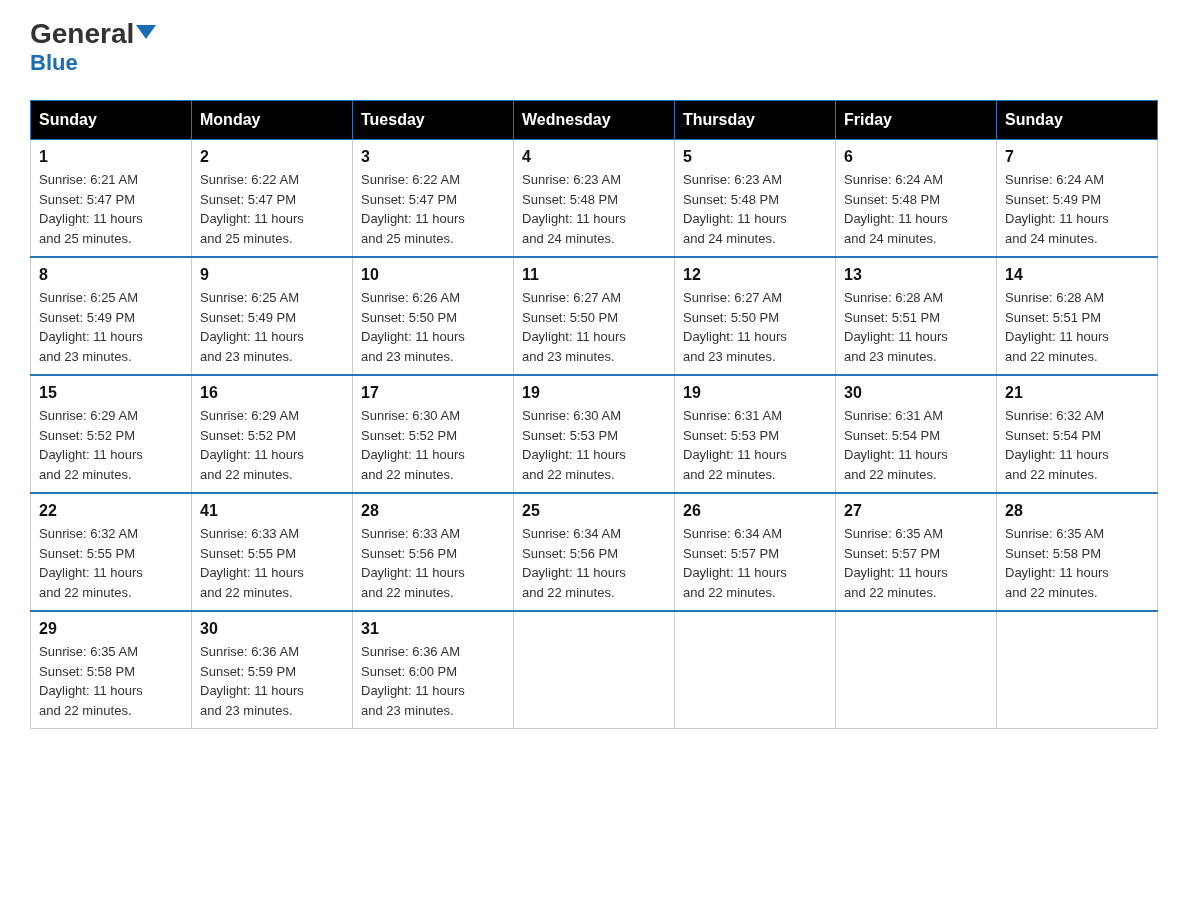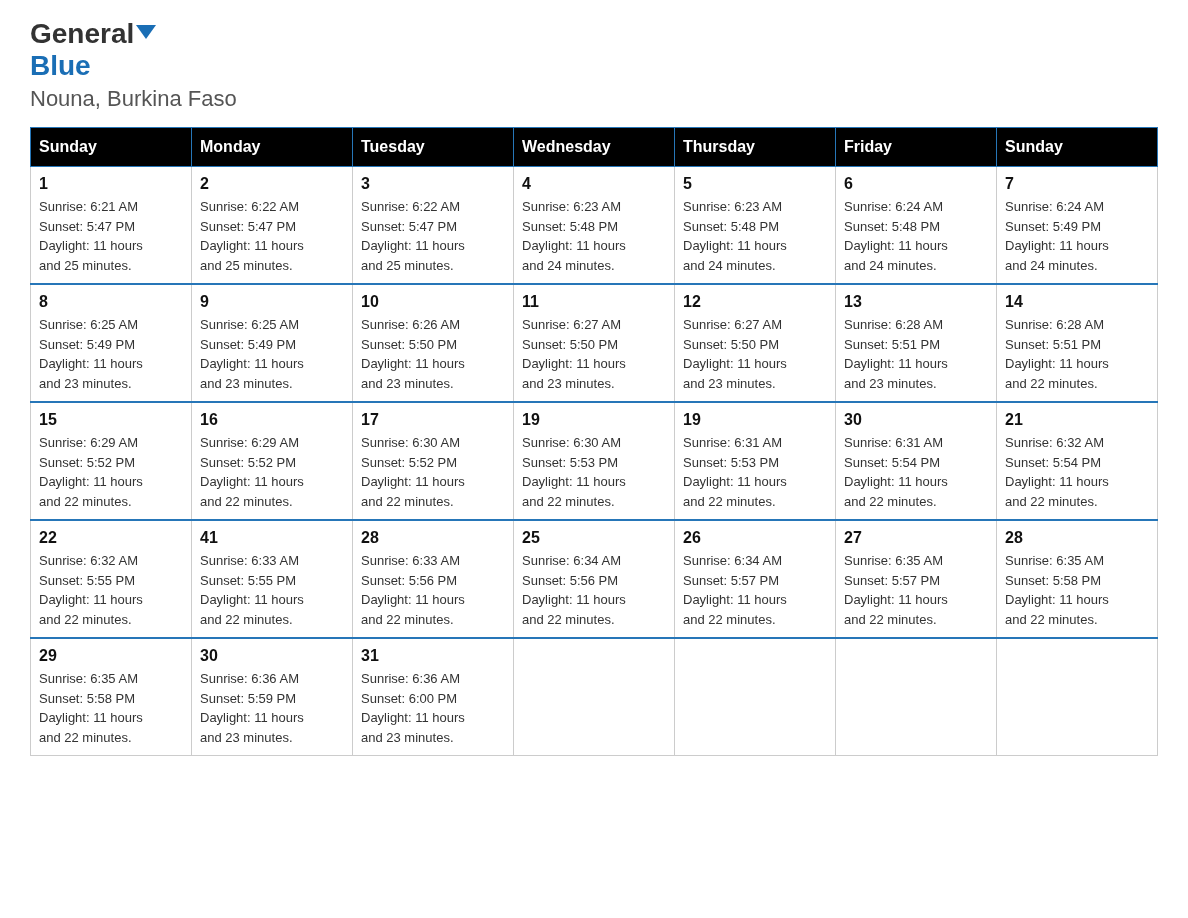--- a/index.html
+++ b/index.html
@@ -7,22 +7,21 @@
       font-family: Arial, sans-serif;
       background: #fff;
       width: 1188px;
       min-height: 918px;
       padding: 20px 30px;
     }
     .header {
       display: flex;
       justify-content: space-between;
       align-items: flex-start;
-      margin-bottom: 15px;
-      flex-direction: column;
+      margin-bottom: 24px;
     }
     .logo {
       display: flex;
       flex-direction: column;
       align-items: flex-start;
     }
     .logo-text {
       font-size: 28px;
       font-weight: bold;
       color: #333;
@@ -34,21 +33,21 @@
       height: 0;
       border-left: 10px solid transparent;
       border-right: 10px solid transparent;
       border-top: 14px solid #1a6eb5;
       margin-left: 2px;
       vertical-align: middle;
       position: relative;
       top: -4px;
     }
     .logo-subtitle {
-      font-size: 28px;
+      font-size: 22px;
       font-weight: bold;
       color: #1a6eb5;
       margin-top: 2px;
     }
     .title-block {
       text-align: right;
     }
     .month-title {
       font-size: 52px;
       font-weight: normal;
@@ -104,21 +103,20 @@
 <body>
 
 <div class="header">
   <div class="logo">
     <div class="logo-text">
       General<span class="logo-triangle"></span>
     </div>
     <div class="logo-subtitle">Blue</div>
   </div>
   <div class="title-block">
-    <div class="location-title">Nouna, Burkina Faso</div>
   </div>
 </div>
 
 <table class="calendar-table">
   <thead>
     <tr>
 
     <th>Sunday</th>
         <th>Monday</th>
         <th>Tuesday</th>

